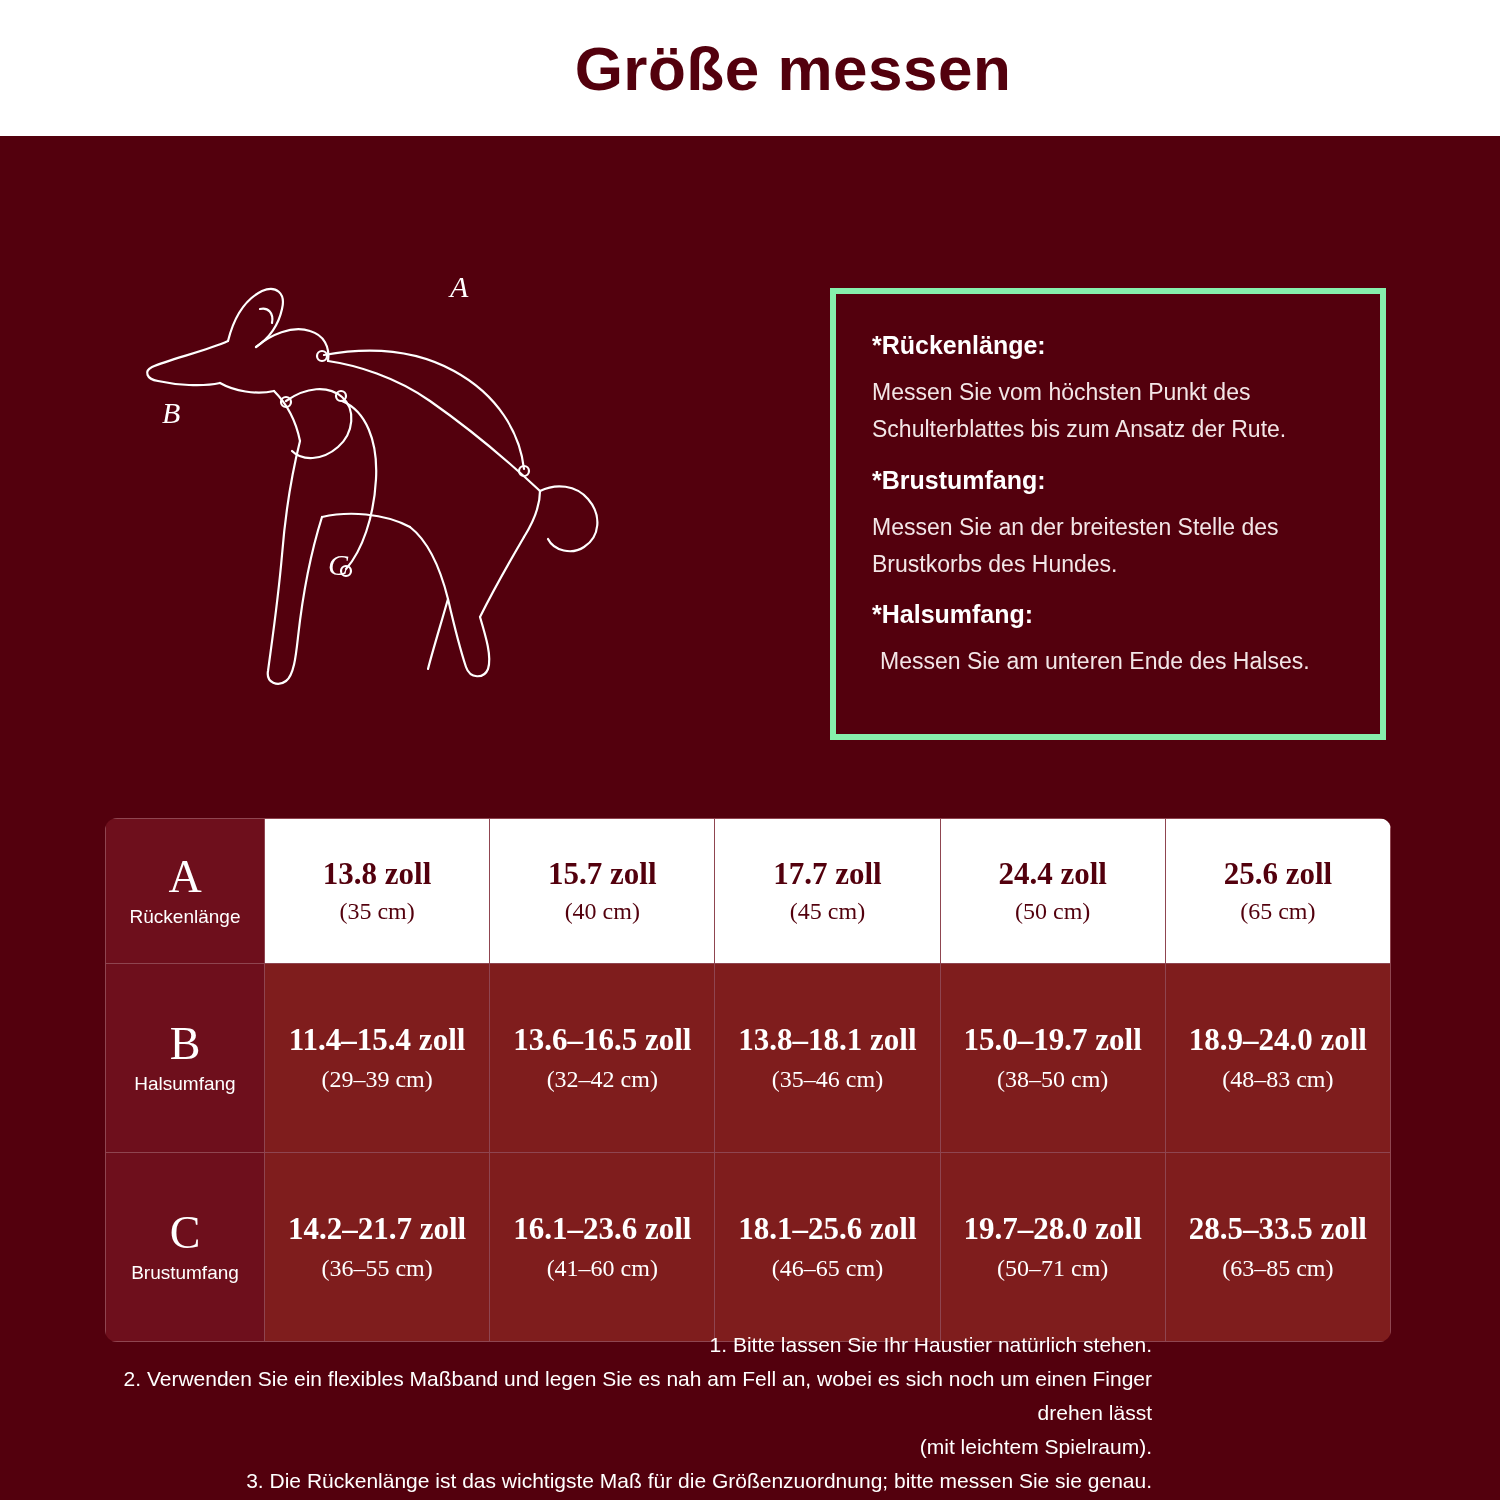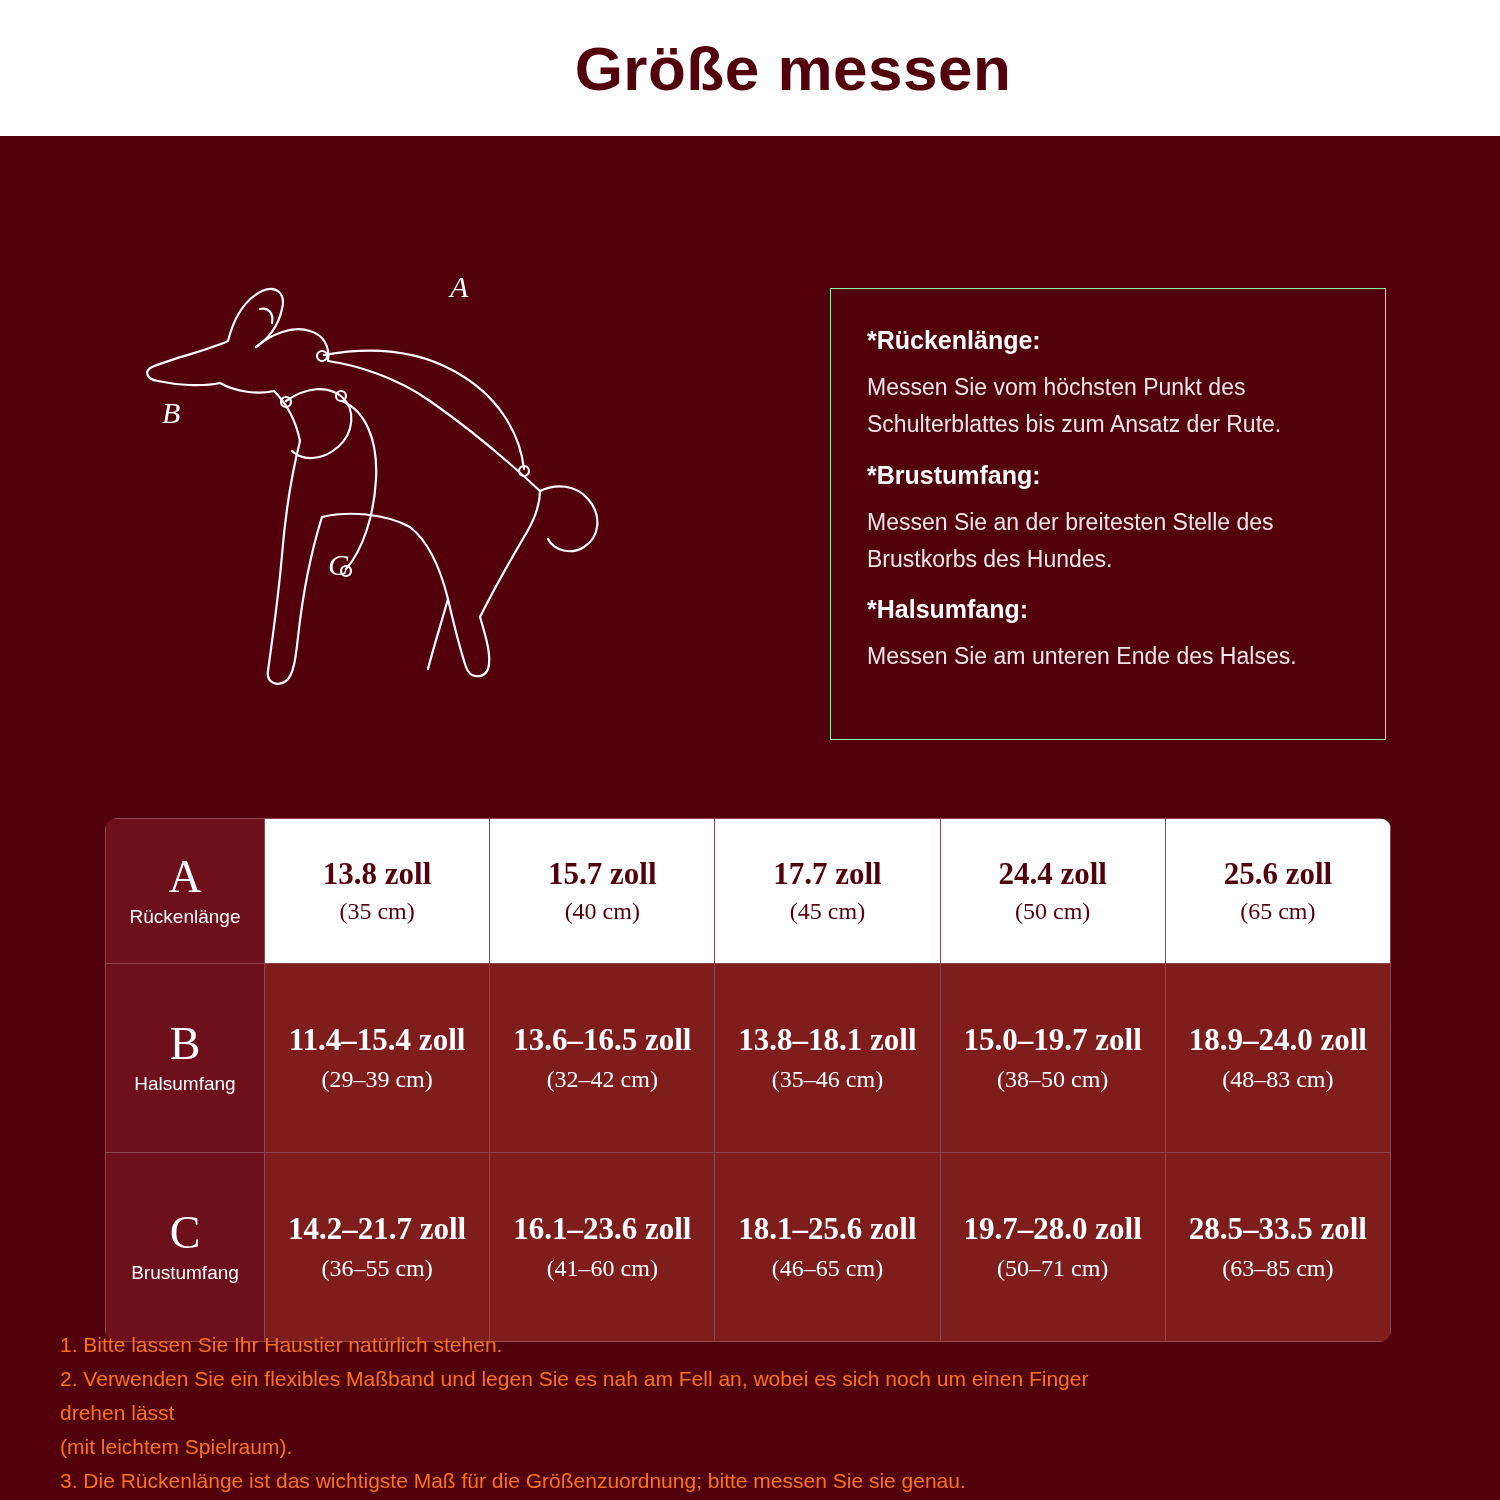--- a/index.html
+++ b/index.html
@@ -50,39 +50,39 @@
   .illustration svg {
     display: block;
   }
   
   .info-box {
     position: absolute;
     left: 830px;
     top: 288px;
     width: 556px;
     height: 452px;
-    border: 1px solid #86efac;
+    border: 6px solid #86efac;
     box-sizing: border-box;
     padding: 36px 34px 0 36px;
   }
   .info-heading {
     color: #ffffff;
     font-size: 25px;
     font-weight: bold;
     margin: 0 0 14px 0;
     line-height: 1.2;
   }
   .info-text {
     color: #f3e6e7;
     font-size: 23px;
     line-height: 1.62;
     margin: 0 0 16px 0;
     font-weight: normal;
   }
-  .info-block:last-child .info-text { margin-bottom: 0; }
+  .info-block:last-child .info-text { margin-bottom: 0; margin-left: 8px; }
   
   .size-table {
     position: absolute;
     left: 105px;
     top: 818px;
     width: 1286px;
     border-collapse: collapse;
     border-radius: 12px;
     overflow: hidden;
     table-layout: fixed;
@@ -146,22 +146,22 @@
     font-family: "Liberation Serif", serif;
     line-height: 1.3;
     margin-top: 6px;
   }
   
   .notes {
     position: absolute;
     left: 0;
     top: 1328px;
     width: 1212px;
-    text-align: left;
-    color: #f97316;
+    text-align: right;
+    color: #ffffff;
     font-size: 21px;
     line-height: 1.62;
   }
   .notes div { padding: 0 60px; }
 </style>
 </head>
 <body>
 
 <div class="page">
 

